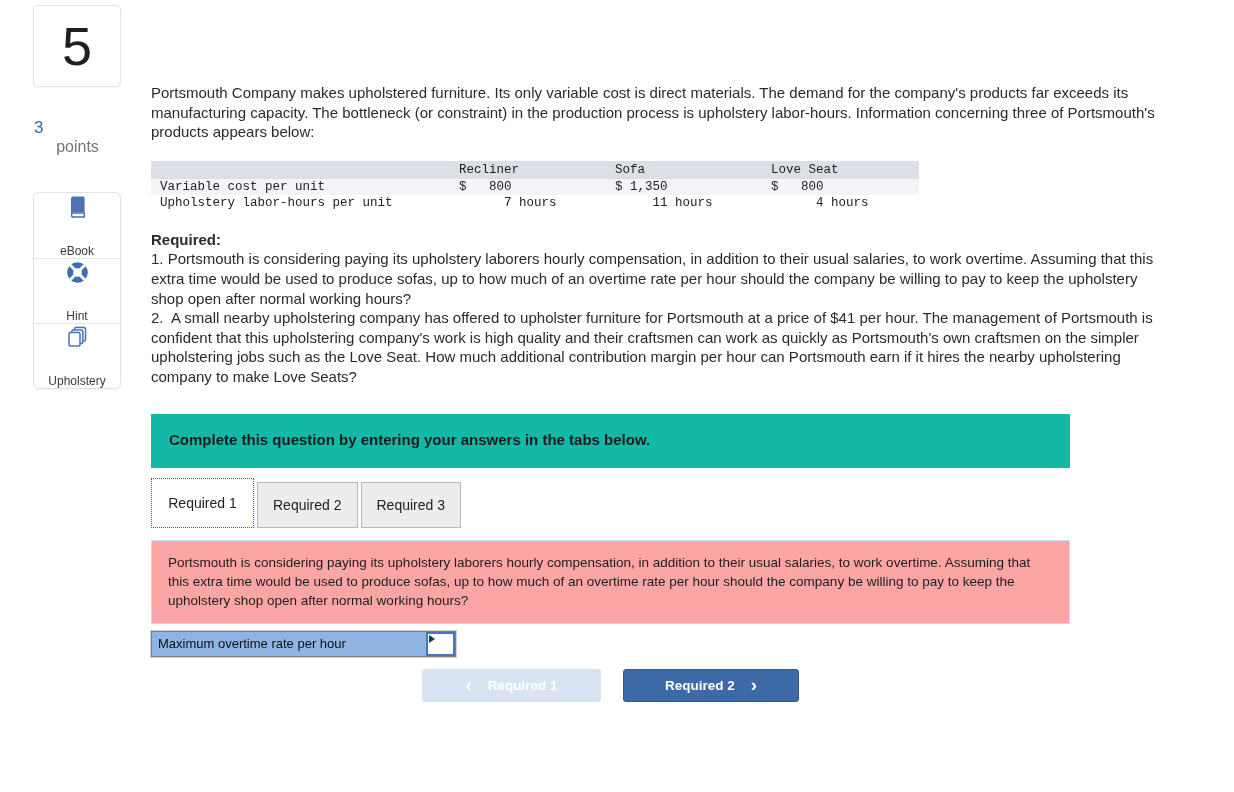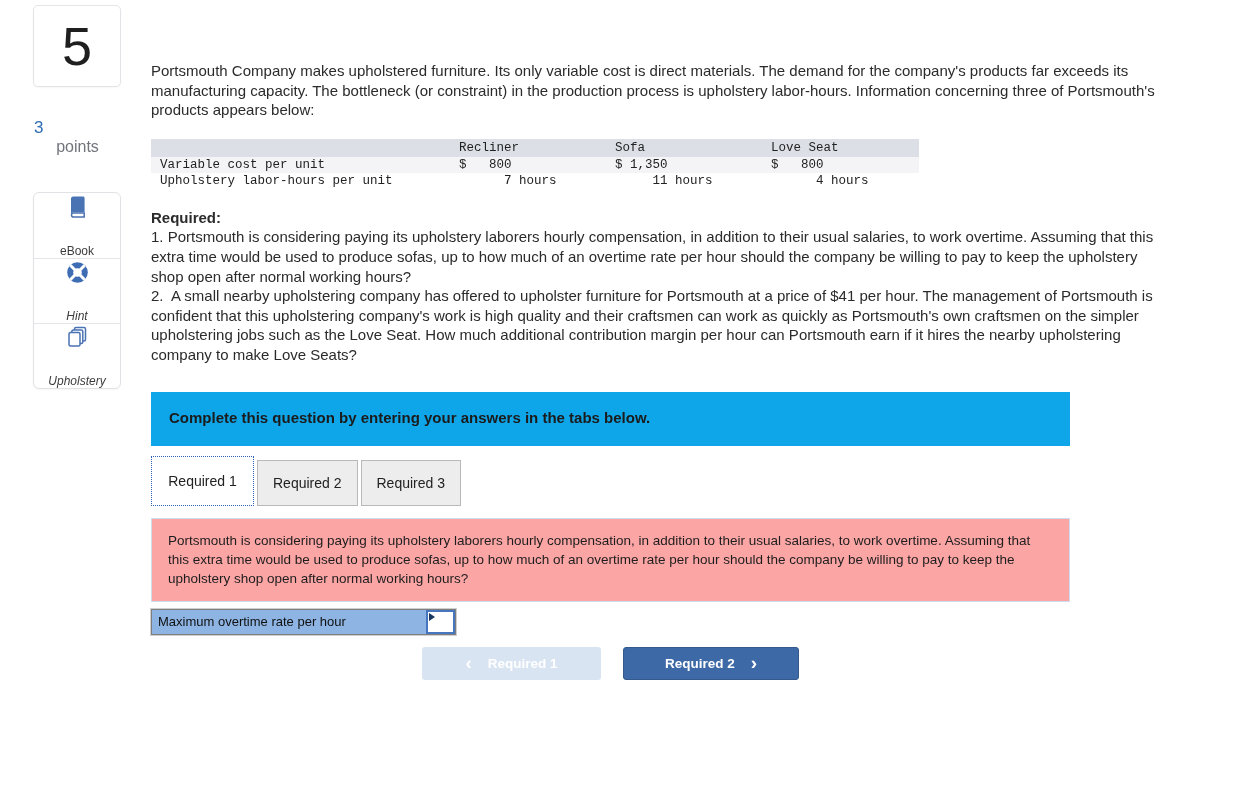--- a/index.html
+++ b/index.html
@@ -10,43 +10,43 @@
   
   .leftcol { flex:none; margin-left:33px; width:88px; padding-top:5px; }
   .qnum-card { height:82px; background:#fff; border:1px solid #e4e4e8; border-radius:5px;
     display:flex; align-items:center; justify-content:center;
     font-size:54px; font-weight:400; color:#1f1f1f; box-shadow:0 1px 2px rgba(0,0,0,.04); }
   .points { margin-top:31px; padding-left:1px; }
   .points-value { color:#2e6db6; font-size:17px; line-height:20px; }
   .points-label { color:#70757c; font-size:16px; line-height:17px;text-align:center; }
   .tools-card { margin-top:37px; background:#fff; border:1px solid #e2e2e6; border-radius:6px; box-shadow:0 1px 2px rgba(0,0,0,.04); }
   .tool { height:65px; display:flex; flex-direction:column; align-items:center; justify-content:center; gap:19px; cursor:pointer; }
-  .tool + .tool { border-top:1px solid #e6e6ea;font-style:italic; }
+  .tool + .tool { border-top:1px solid #e6e6ea; }
   .tool-label { font-size:12px; color:#3c3c3c; }
 
   
-  main { flex:none; margin-left:30px; padding-top:61px; width:1015px; }
+  main { flex:none; margin-left:30px; padding-top:83px; width:1015px; }
   .intro { margin:0; font-size:15px; line-height:19.6px; color:#2b2b2b; }
 
   
   .data-table { margin-top:19px; border-collapse:collapse;
     font-family:"Liberation Mono","DejaVu Sans Mono",monospace; font-size:12.5px; color:#222; }
   .data-table th, .data-table td { padding:0; white-space:pre; line-height:16px; height:16px; font-weight:normal; }
   .data-table thead th { background:#dce0e6; line-height:18px; height:18px; text-align:center; }
   .data-table .c-label { width:300px; text-align:left; padding-left:9px; }
   .data-table .c-val { width:156px; text-align:left; padding-left:8px; }
   .data-table tbody tr.shade { background:#f4f4f6; }
 
   .required { margin-top:19px; font-size:15px; line-height:19.6px; color:#2b2b2b; }
   .required p { margin:0; white-space:pre-wrap; }
   .required .title { font-weight:bold; }
 
   
   .panel { margin-top:27px; width:919px; }
-  .instruction-box { height:54px; background:#0ea5e9; padding:17px 18px; font-size:15px; font-weight:bold; color:#1b1b1b; }
+  .instruction-box { height:54px; background:#14b8a6; padding:17px 18px; font-size:15px; font-weight:bold; color:#1b1b1b; }
   .tabs { margin-top:10px; height:50px; display:flex; align-items:flex-end; }
   .tab { height:46px; min-width:98px; padding:0 15px; margin-right:3px; background:#ededee; border:1px solid #b9b9bc;
     display:flex; align-items:center; justify-content:center; font-size:14px; color:#222; cursor:pointer; }
   .tab.active { height:50px; min-width:103px; background:#fff; border:1px dotted #2f5db3; }
   .question-box { margin-top:12px; background:#fca5a5; border:1px solid #cdddee; padding:12px 16px;
     font-size:13.5px; line-height:19.4px; color:#1d1d1d; }
   .answer-row { margin-top:7px; width:305px; height:26px; display:flex; background:#8db4e2;
     border:1px solid #7e7e7e; box-shadow:0 0 0 1px #cfcfcf; }
   .answer-label { flex:1; display:flex; align-items:center; padding-left:6px; font-size:13px; color:#101010; }
   .answer-cell { position:relative; width:29px; background:#fff; border:2px solid #4677be; }

